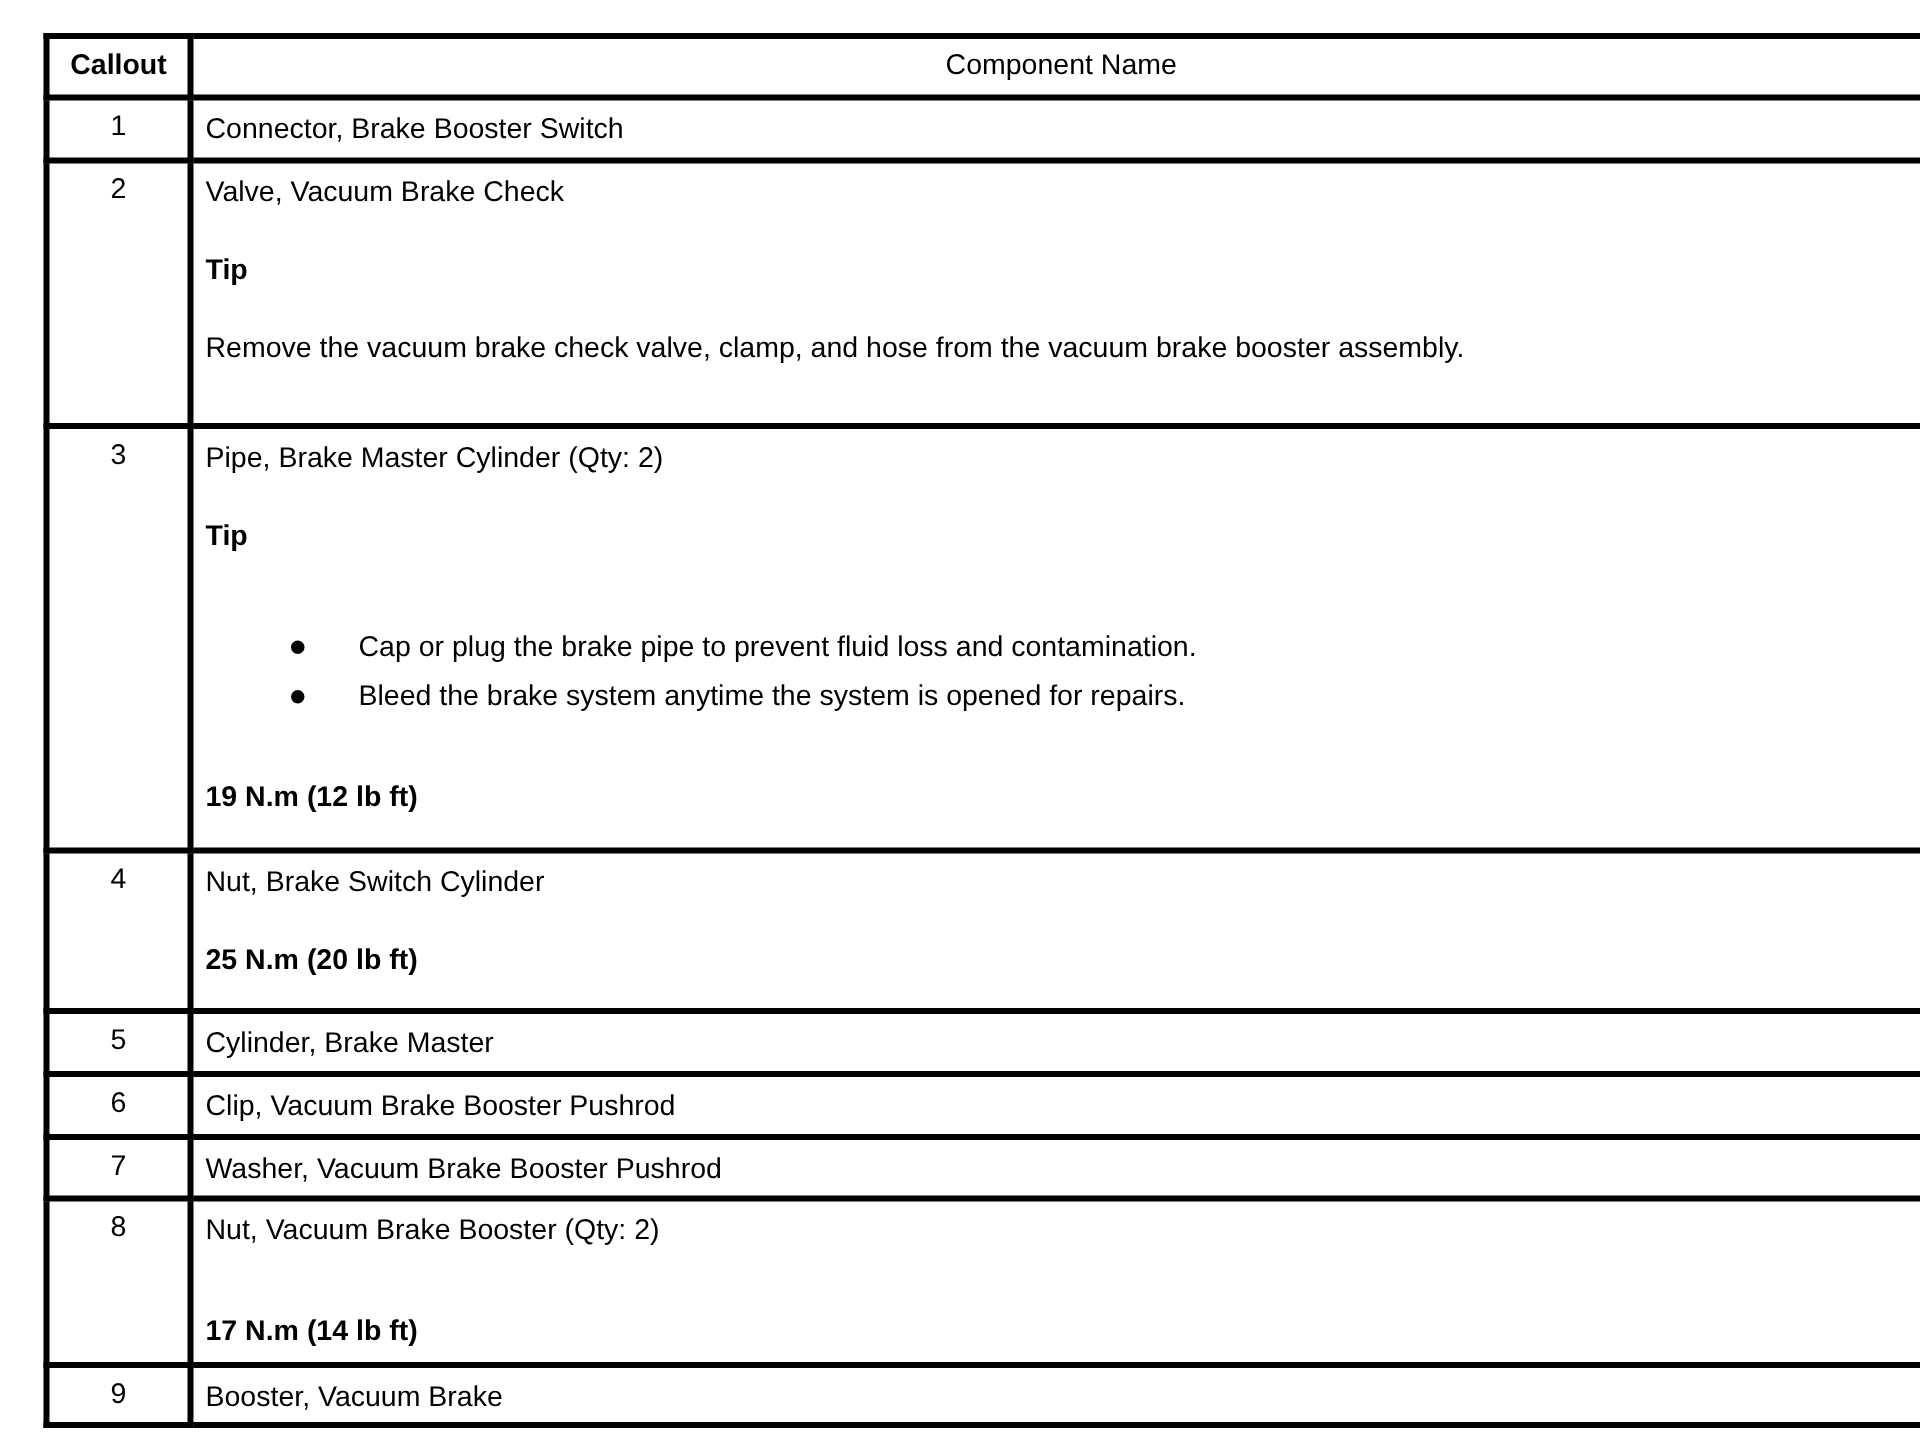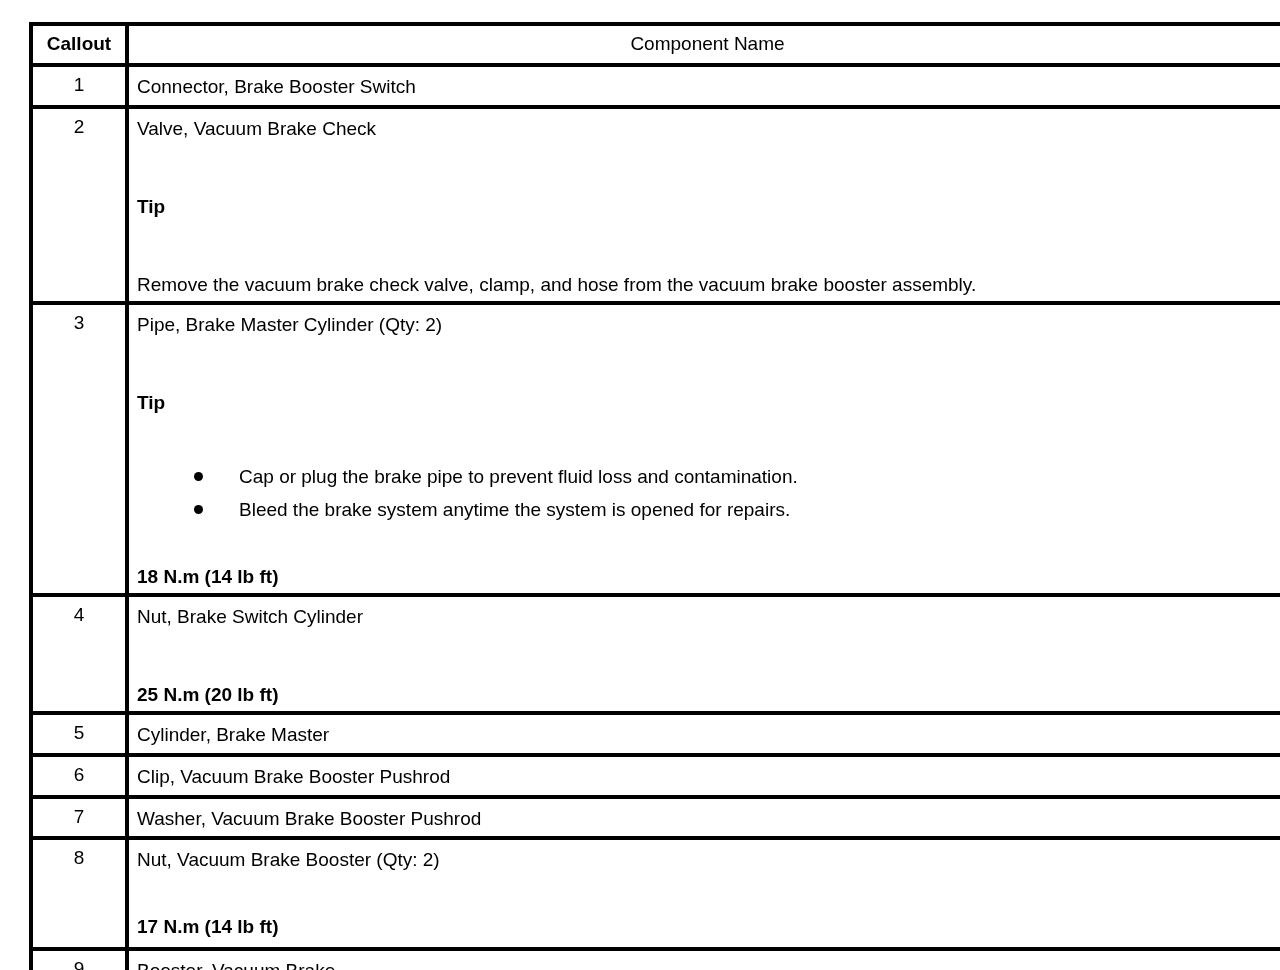--- a/index.html
+++ b/index.html
@@ -52,21 +52,21 @@
   tr.r-single   { height: 42px; }
   tr.r-header   { height: 41px; }
   tr.r-seven    { height: 41px; }
   tr.r-two      { height: 177px; }
   tr.r-three    { height: 283px; }
   tr.r-four     { height: 107px; }
   tr.r-eight    { height: 111px; }
   tr.r-nine     { height: 37px; }
   .line { display: block; }
   .bold { font-weight: bold; }
-  .mt-1line { margin-top: 45px; }
+  .mt-1line { margin-top: 19px; }
   .mt-lg    { margin-top: 41px; }
   .mt-md    { margin-top: 34px; }
   .bullet-row {
     display: flex;
     align-items: flex-start;
     padding-left: 57px;
   }
   .bullet-dot {
     flex: 0 0 auto;
     width: 9px;
@@ -112,21 +112,21 @@
       <div class="mt-lg">
         <div class="bullet-row">
           <span class="bullet-dot"></span>
           <span>Cap or plug the brake pipe to prevent fluid loss and contamination.</span>
         </div>
         <div class="bullet-row">
           <span class="bullet-dot"></span>
           <span>Bleed the brake system anytime the system is opened for repairs.</span>
         </div>
       </div>
-      <span class="line bold mt-md">18 N.m (14 lb ft)</span>
+      <span class="line bold mt-md">19 N.m (12 lb ft)</span>
     </td>
   </tr>
 
   <tr class="r-four">
     <td class="callout-cell">4</td>
     <td class="component-cell">
       <span class="line">Nut, Brake Switch Cylinder</span>
       <span class="line bold mt-1line">25 N.m (20 lb ft)</span>
     </td>
   </tr>

